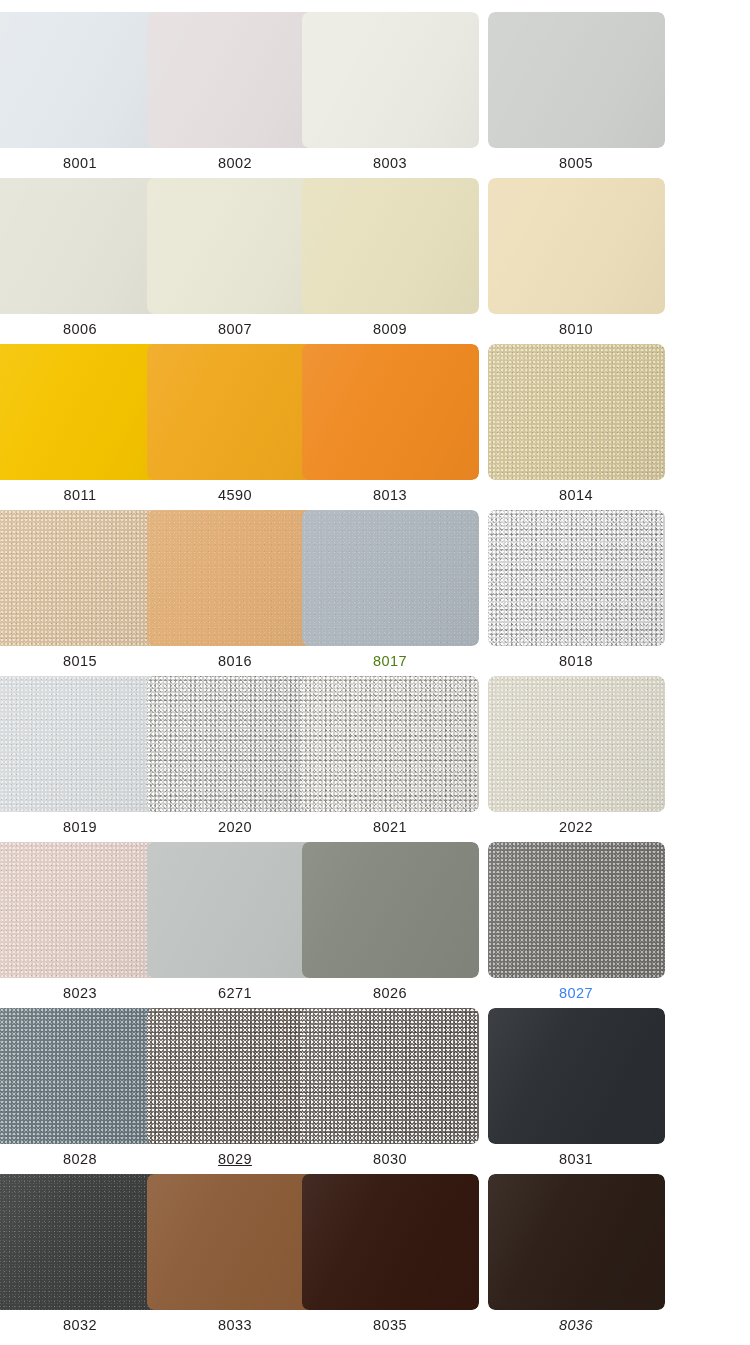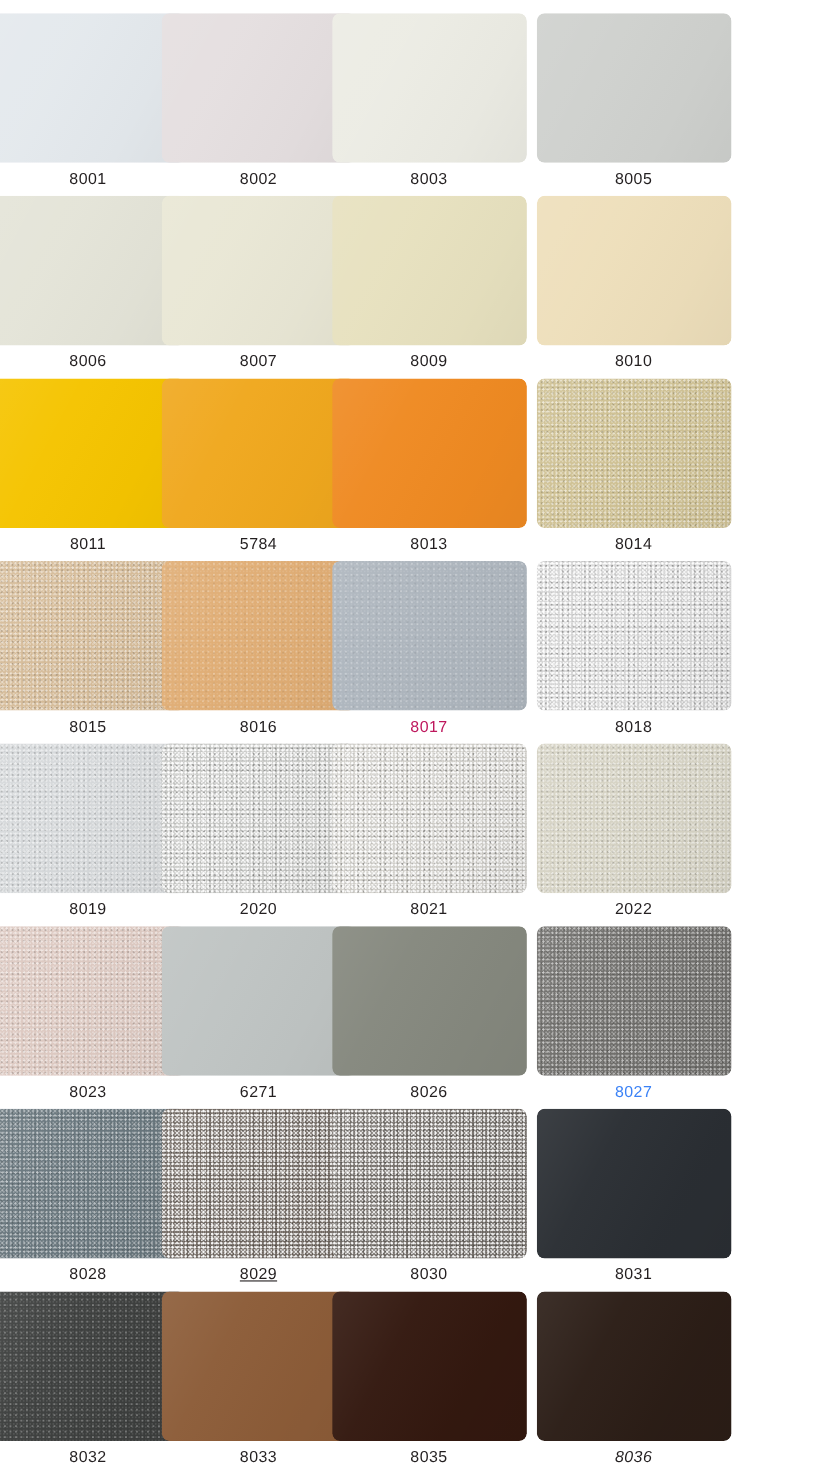--- a/index.html
+++ b/index.html
@@ -205,21 +205,21 @@
           <div class="chip-sheen"></div>
         </div>
         <div class="swatch-label" style="color: rgb(35, 31, 32);">8011</div>
       </div>
       <div class="swatch-cell">
         <div class="swatch-chip finish-solid">
           <div class="chip-base" style="background: rgb(240, 168, 30);"></div>
           <div class="chip-grain"></div>
           <div class="chip-sheen"></div>
         </div>
-        <div class="swatch-label" style="color: rgb(35, 31, 32);">5784</div>
+        <div class="swatch-label" style="color: rgb(35, 31, 32);">4590</div>
       </div>
       <div class="swatch-cell">
         <div class="swatch-chip finish-solid">
           <div class="chip-base" style="background: rgb(239, 138, 34);"></div>
           <div class="chip-grain"></div>
           <div class="chip-sheen"></div>
         </div>
         <div class="swatch-label" style="color: rgb(35, 31, 32);">8013</div>
       </div>
       <div class="swatch-cell">
@@ -247,21 +247,21 @@
           <div class="chip-sheen"></div>
         </div>
         <div class="swatch-label" style="color: rgb(35, 31, 32); text-align: right;">8016</div>
       </div>
       <div class="swatch-cell">
         <div class="swatch-chip finish-fine">
           <div class="chip-base" style="background: rgb(173, 181, 189);"></div>
           <div class="chip-grain"></div>
           <div class="chip-sheen"></div>
         </div>
-        <div class="swatch-label" style="color: #be185d;">8017</div>
+        <div class="swatch-label" style="color: #4d7c0f;">8017</div>
       </div>
       <div class="swatch-cell">
         <div class="swatch-chip finish-glitter">
           <div class="chip-base" style="background: rgb(205, 205, 205);"></div>
           <div class="chip-grain"></div>
           <div class="chip-sheen"></div>
         </div>
         <div class="swatch-label" style="color: rgb(35, 31, 32);">8018</div>
       </div>
     </div>

